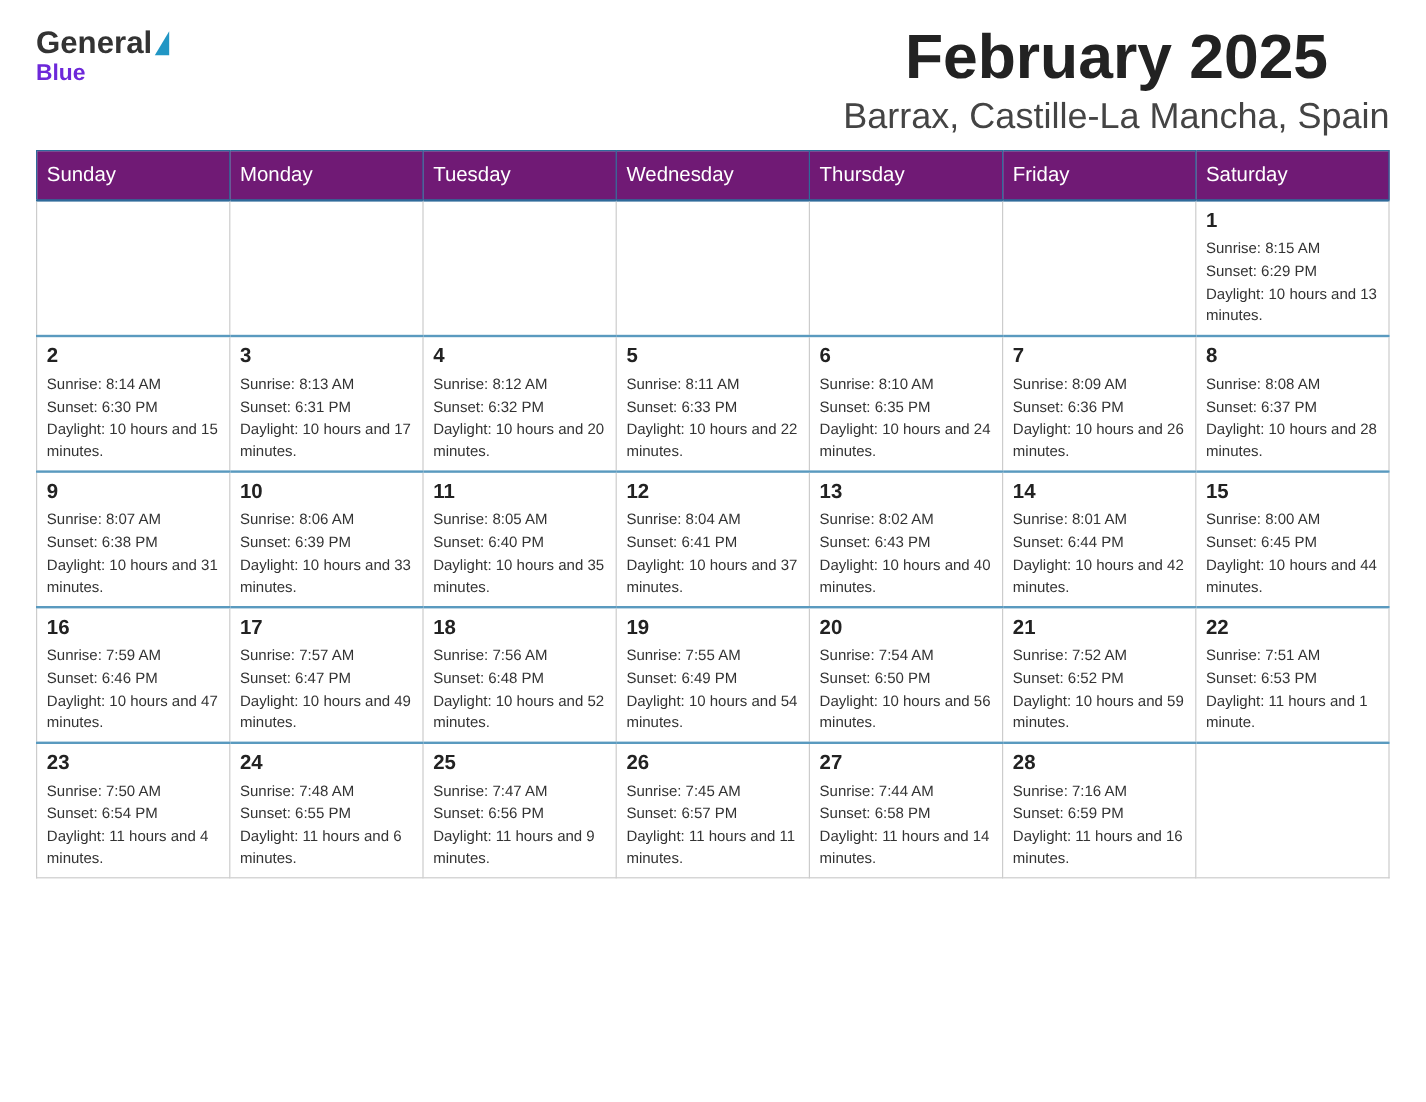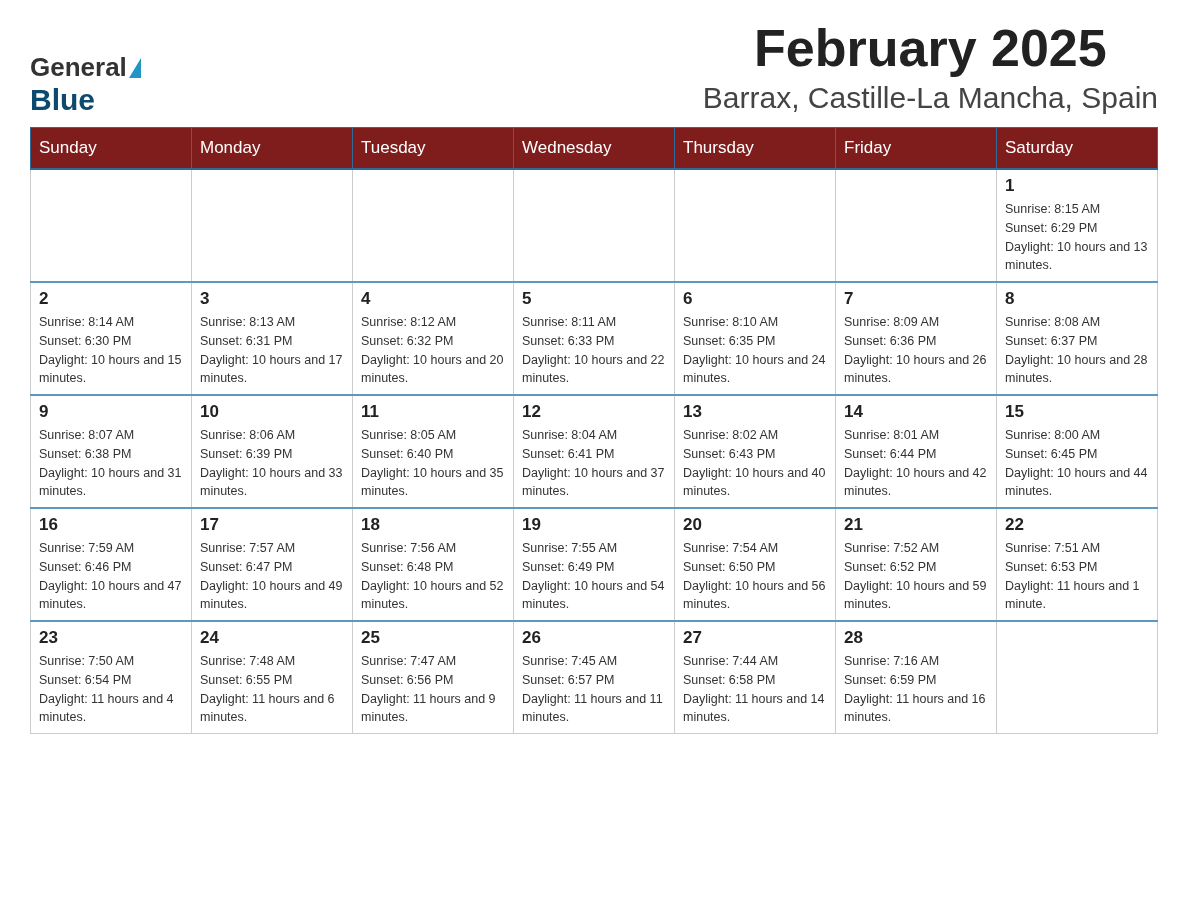--- a/index.html
+++ b/index.html
@@ -13,62 +13,61 @@
     .header {
       display: flex;
       align-items: flex-start;
       justify-content: space-between;
       margin-bottom: 10px;
     }
     .logo {
       display: flex;
       flex-direction: column;
       align-items: flex-start;
-      margin-top: 32px;
     }
     .logo-text {
       display: flex;
       align-items: center;
       font-size: 26px;
       font-weight: bold;
       color: #333;
     }
     .logo-general { color: #333; }
     .logo-triangle {
       display: inline-block;
       width: 0;
       height: 0;
       border-left: 12px solid transparent;
       border-right: 0px solid transparent;
       border-bottom: 20px solid #2196c4;
       margin: 0 2px;
       vertical-align: middle;
     }
-    .logo-blue { color: #0c4a6e; font-size: 30px; font-weight: bold; }
+    .logo-blue { color: #6d28d9; font-size: 19px; font-weight: bold; }
     .title-block {
       text-align: center;
     }
     .month-title {
       font-size: 52px;
       font-weight: bold;
       color: #222;
       line-height: 1.1;
     }
     .location-title {
       font-size: 30px;
       color: #444;
       margin-top: 4px;
     }
     .calendar {
       width: 100%;
       border-collapse: collapse;
       margin-top: 10px;
     }
     .calendar th {
-      background: #7f1d1d;
+      background: #701a75;
       color: #fff;
       font-size: 17px;
       font-weight: normal;
       padding: 10px 8px;
       text-align: left;
       border: 1px solid #2f6b9a;
     }
     .calendar td {
       vertical-align: top;
       border: 1px solid #ccc;

